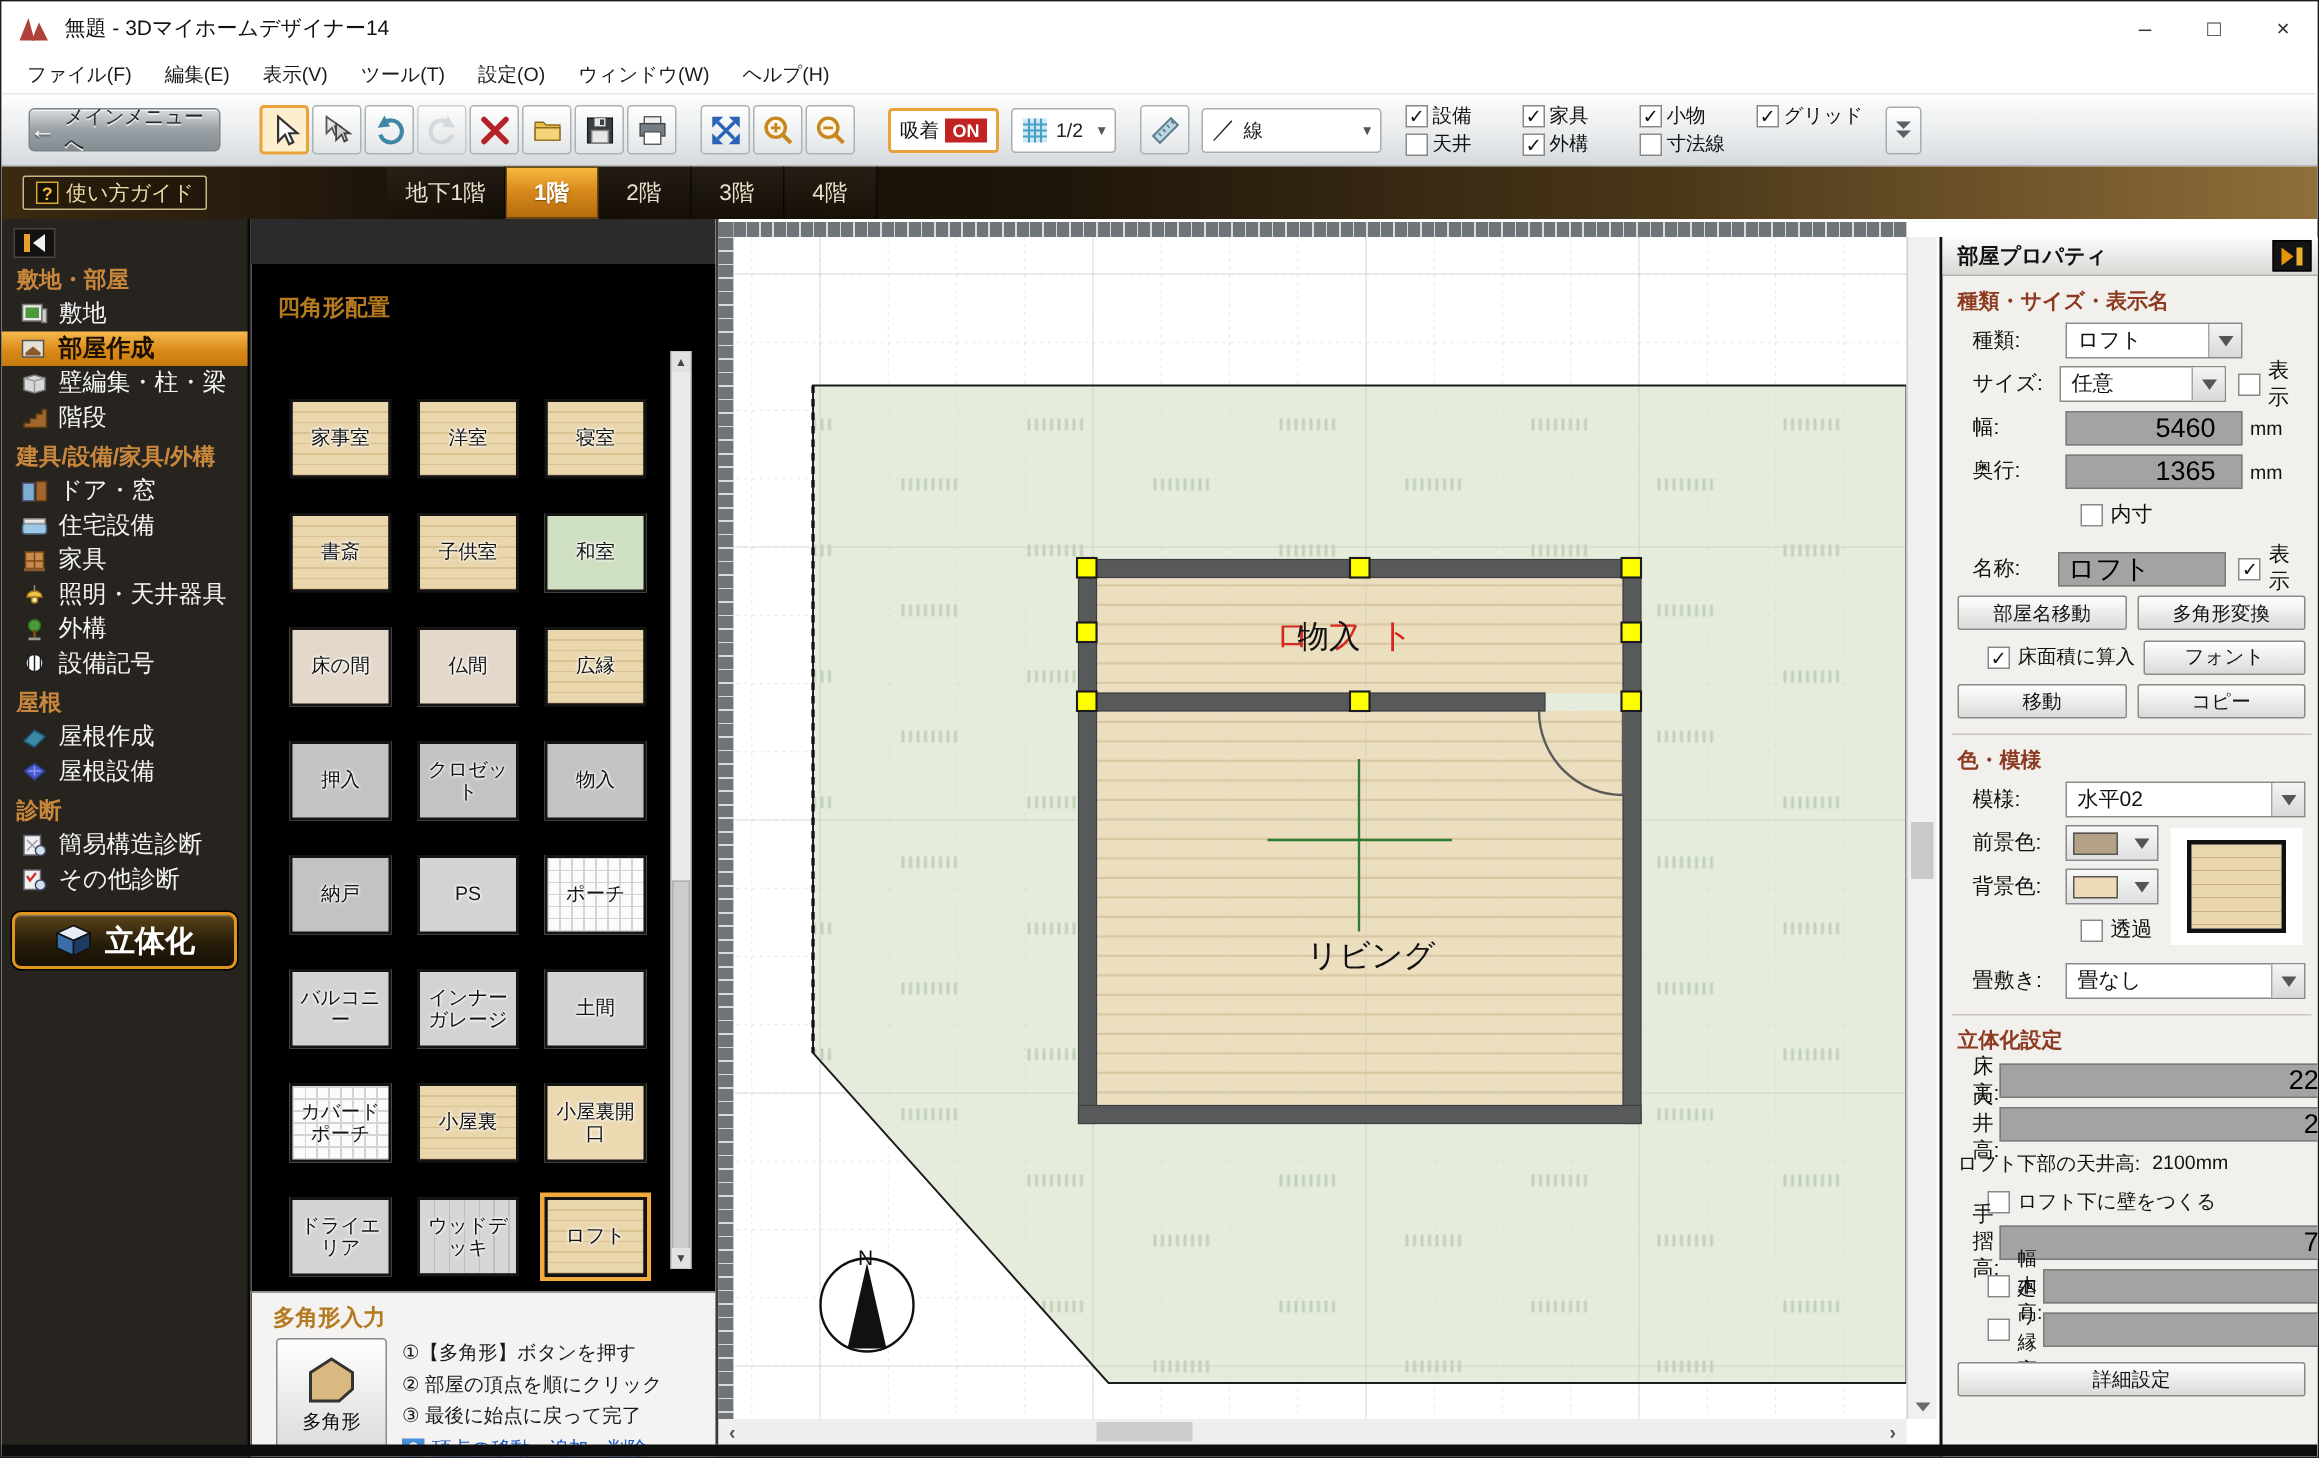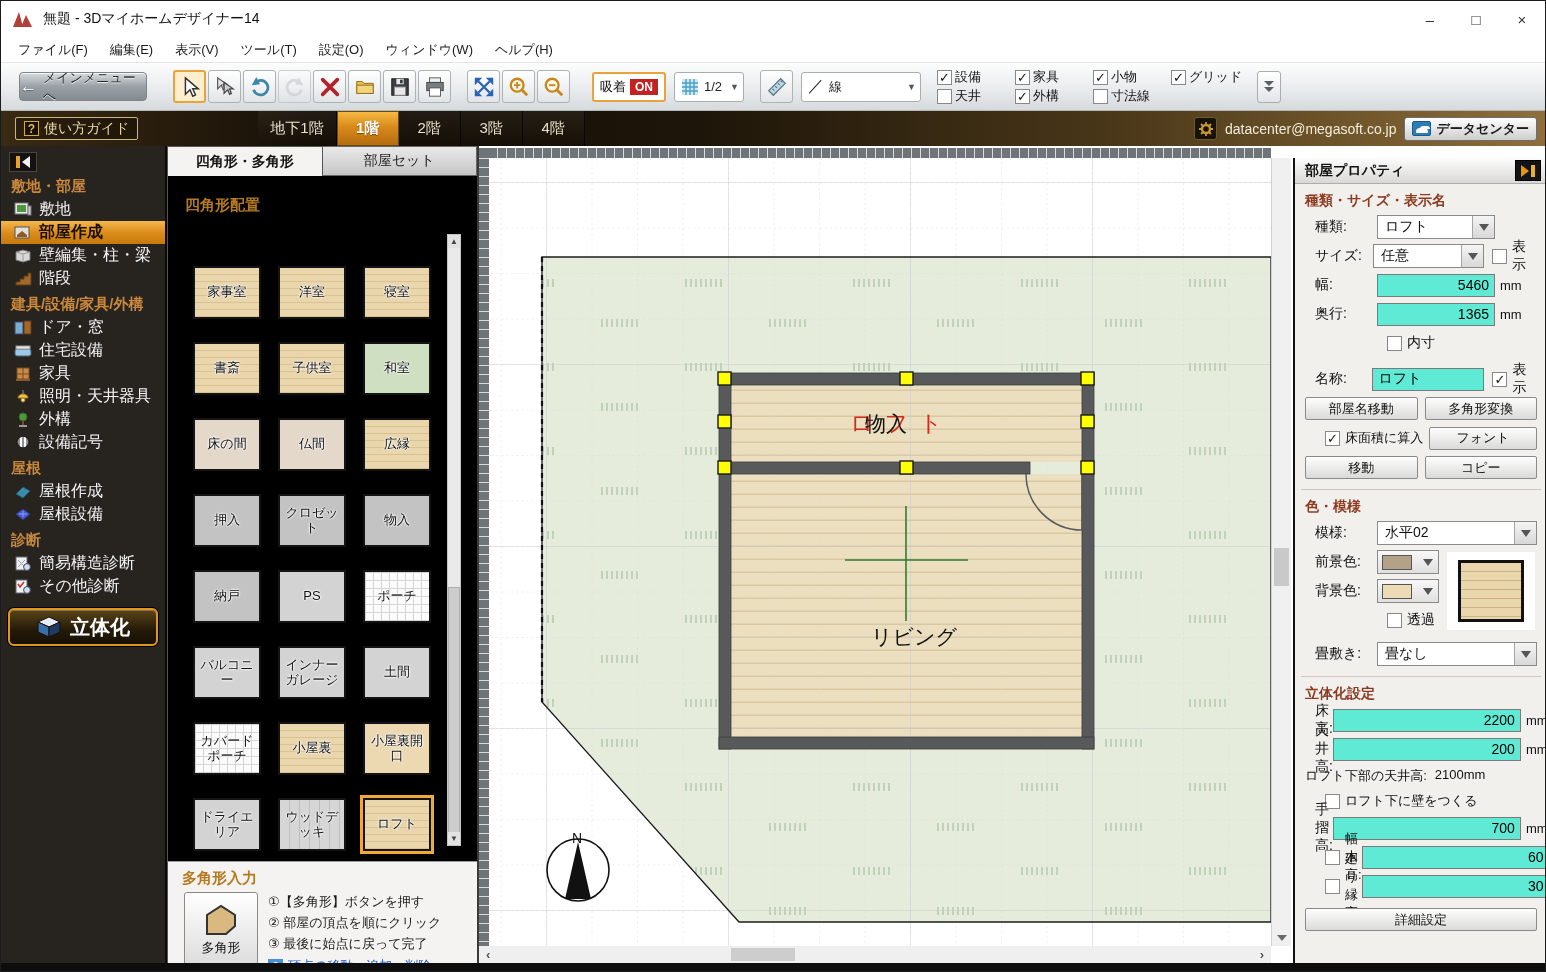--- a/index.html
+++ b/index.html
@@ -124,21 +124,21 @@
   .props-header .ph-title { font-weight:bold; font-size:14px; flex:1; }
   .ph-btn { width:26px; height:21px; background:#141414; border:1px solid #000; display:flex; align-items:center; justify-content:center; gap:2px; }
   .ph-btn .tri { width:0; height:0; border-top:6px solid transparent; border-bottom:6px solid transparent; border-left:8px solid #e8940a; }
   .ph-btn .bar { width:4px; height:12px; background:#e8b22c; }
   .sec-title { color:#8c3a20; font-weight:bold; font-size:14px; margin:8px 10px 4px 10px; }
   .prow { display:flex; align-items:center; margin:5px 10px; height:24px; }
   .prow .plab { width:62px; font-size:14px;margin-left:10px; }
   .dd { position:relative; height:24px; background:#fff; border:1px solid #8a8a8a; display:flex; align-items:center; padding-left:7px; font-size:14px; }
   .dd::after { content:""; position:absolute; right:0; top:0; width:21px; height:100%; background:linear-gradient(#f5f5f5,#d8d8d8); border-left:1px solid #a5a5a5; }
   .dd .dtri { position:absolute; right:5px; top:8px; width:0; height:0; border-left:5px solid transparent; border-right:5px solid transparent; border-top:7px solid #555; z-index:1; }
-  .pin { height:23px; border:1px solid #7a7a7a; background:#5eead4; font-size:14px; text-align:right; padding-right:5px; font-family:"Liberation Sans","DejaVu Sans",sans-serif; }
+  .pin { height:23px; border:1px solid #7a7a7a; background:#a3a3a3; font-size:18px; text-align:right; padding-right:17px; font-family:"Liberation Sans","DejaVu Sans",sans-serif; }
   .pin.left { text-align:left; padding-left:5px; }
   .unit { font-size:13px; margin-left:5px; }
   .pbtn { height:23px; background:linear-gradient(#fefefe,#dadad8); border:1px solid #8a8a8a; border-radius:2px; font-size:13px; color:#111; display:flex; align-items:center; justify-content:center; }
   .btnrow { display:flex; gap:7px; margin:6px 10px; }
   .btnrow .pbtn { flex:1; }
   .pdivider { border-top:1px solid #c9c6c0; margin:10px 6px 4px 6px; }
   .cbrow { display:flex; align-items:center; gap:5px;margin-left:20px; }
   .color-dd { position:relative; width:62px; height:24px; border:1px solid #8a8a8a; background:linear-gradient(#f8f8f8,#e0e0e0); display:flex; align-items:center; padding-left:4px; }
   .swatch { width:30px; height:15px; border:1px solid #555; }
   .color-dd .dtri { position:absolute; right:5px; top:8px; width:0; height:0; border-left:5px solid transparent; border-right:5px solid transparent; border-top:7px solid #555; }
@@ -321,33 +321,20 @@
       <span class="guide-q">?</span>
       <span class="guide-lbl">使い方ガイド</span>
     </div>
     <div class="floortabs">
       <div class="ftab">地下1階</div>
       <div class="ftab active">1階</div>
       <div class="ftab">2階</div>
       <div class="ftab">3階</div>
       <div class="ftab">4階</div>
     </div>
-    <div class="fb-right">
-      <div class="gear-btn">
-        <svg width="16" height="16" viewBox="0 0 16 16">
-            <circle cx="8" cy="8" r="4" fill="none" stroke="#c89a33" stroke-width="2.4"></circle>
-            <path d="M8 1v3 M8 12v3 M1 8h3 M12 8h3 M3 3l2 2 M11 11l2 2 M13 3l-2 2 M5 11l-2 2" stroke="#c89a33" stroke-width="1.8"></path>
-          </svg>
-      </div>
-      <span class="account">datacenter@megasoft.co.jp</span>
-      <div class="dc-btn">
-        <span class="cloud"></span>
-        <span>データセンター</span>
-      </div>
-    </div>
   </div>
 
   <div class="main">
 
     <div class="sidebar">
       <div class="collapse-btn">
         <span class="bar"></span>
           <span class="tri"></span>
       </div>
       <div class="sb-section">敷地・部屋</div>
@@ -492,24 +479,20 @@
         <svg width="26" height="24" viewBox="0 0 26 24">
             <polygon points="13,2 24,7 13,12 2,7" fill="#e8ecf4" stroke="#111"></polygon>
             <polygon points="2,7 13,12 13,22 2,17" fill="#3a6ea8" stroke="#111"></polygon>
             <polygon points="24,7 13,12 13,22 24,17" fill="#1e3a60" stroke="#111"></polygon>
           </svg>
         <span>立体化</span>
       </div>
     </div>
 
     <div class="palette">
-      <div class="pal-tabs">
-        <div class="pal-tab active">四角形・多角形</div>
-        <div class="pal-tab inactive">部屋セット</div>
-      </div>
       <div class="pal-body">
         <div class="pal-header">四角形配置</div>
         <div class="room-grid">
           <div class="room-btn tex-wood">家事室</div>
           <div class="room-btn tex-wood">洋室</div>
           <div class="room-btn tex-wood">寝室</div>
           <div class="room-btn tex-wood">書斎</div>
           <div class="room-btn tex-wood">子供室</div>
           <div class="room-btn tex-tatami">和室</div>
           <div class="room-btn tex-grain">床の間</div>

